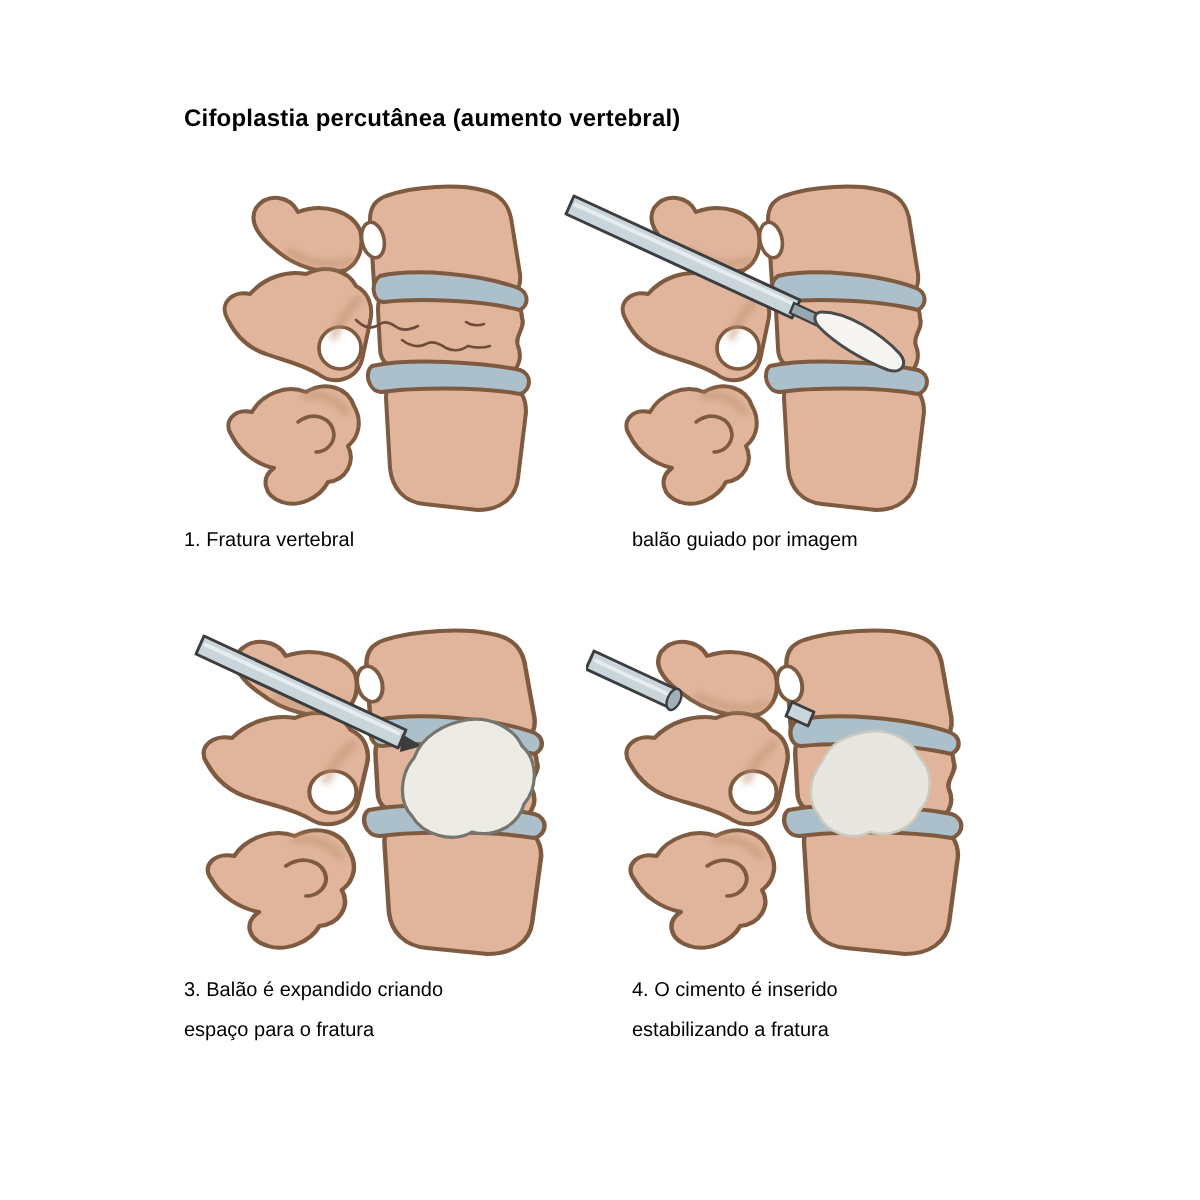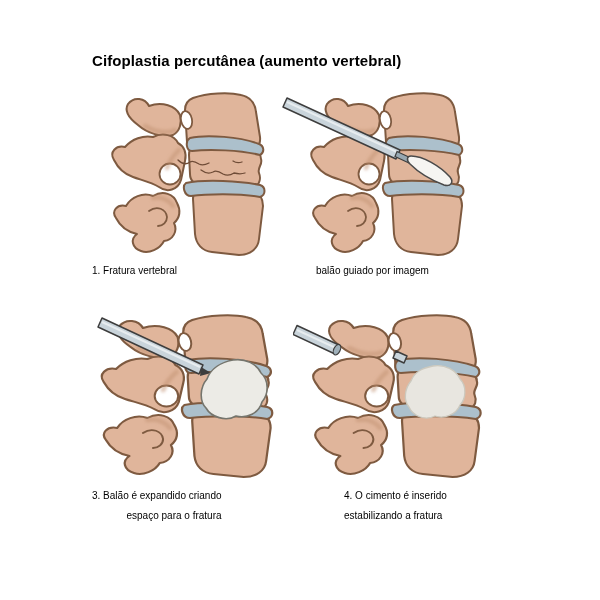--- a/index.html
+++ b/index.html
@@ -3,30 +3,30 @@
 <meta charset="utf-8">
 <style>
   html,body{margin:0;padding:0;background:#fff;}
   #stage{
     position:relative;width:600px;height:600px;background:#ffffff;
     font-family:"Liberation Sans","DejaVu Sans",sans-serif;color:#000;
     overflow:hidden;
   }
   .title{
     position:absolute;left:92px;top:52px;
-    font-size:15px;font-weight:bold;letter-spacing:0.1px;
+    font-size:12px;font-weight:bold;letter-spacing:0.1px;
   }
   .caption{
     position:absolute;font-size:10px;line-height:20px;font-weight:normal;
   }
   .caption span{display:block;}
   #cap1{left:92px;top:261px;}
   #cap2{left:316px;top:261px;}
-  #cap3{left:92px;top:486px;text-align:right;}
-  #cap4{left:316px;top:486px;margin-left:28px;}
+  #cap3{left:92px;top:486px;}
+  #cap4{left:316px;top:486px;}
   .panel{position:absolute;}
   #fig1{left:85px;top:90px;width:200px;height:170px;}
   #fig2{left:280px;top:88px;width:230px;height:172px;}
   #fig3{left:85px;top:310px;width:215px;height:172px;}
   #fig4{left:293px;top:312px;width:217px;height:170px;}
 
   
   .bone{fill:#E0B59B;stroke:#7E5A40;stroke-width:2;stroke-linejoin:round;}
   .boneline{fill:none;stroke:#7E5A40;stroke-width:1.8;stroke-linecap:round;}
   .disc{fill:#ACC0CC;stroke:#7E5A40;stroke-width:2;stroke-linejoin:round;}

